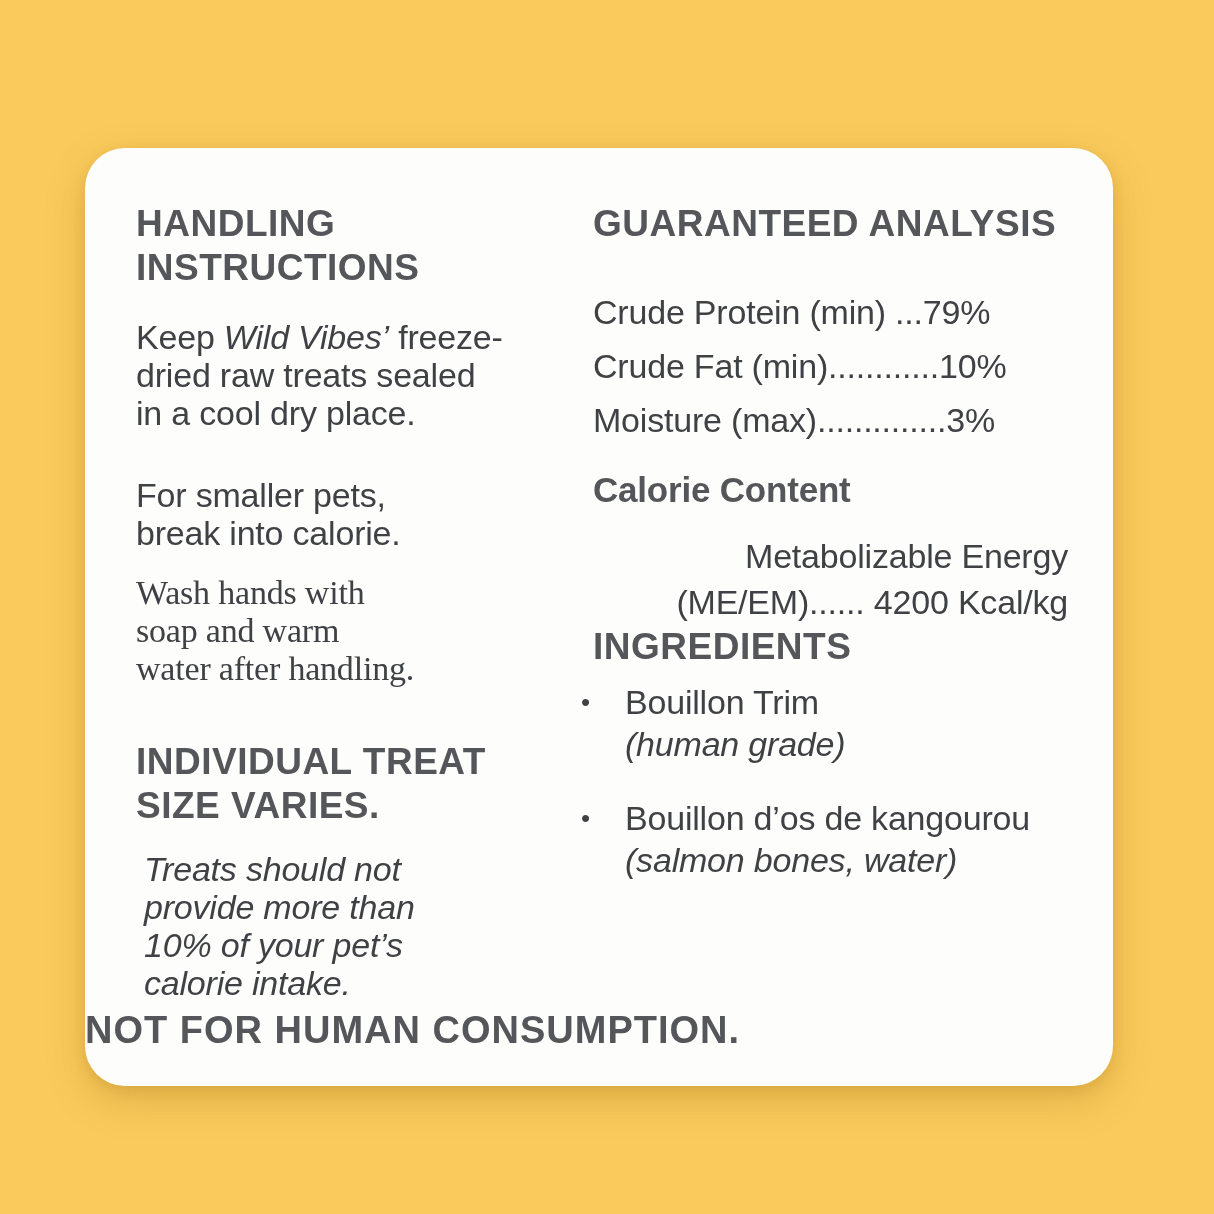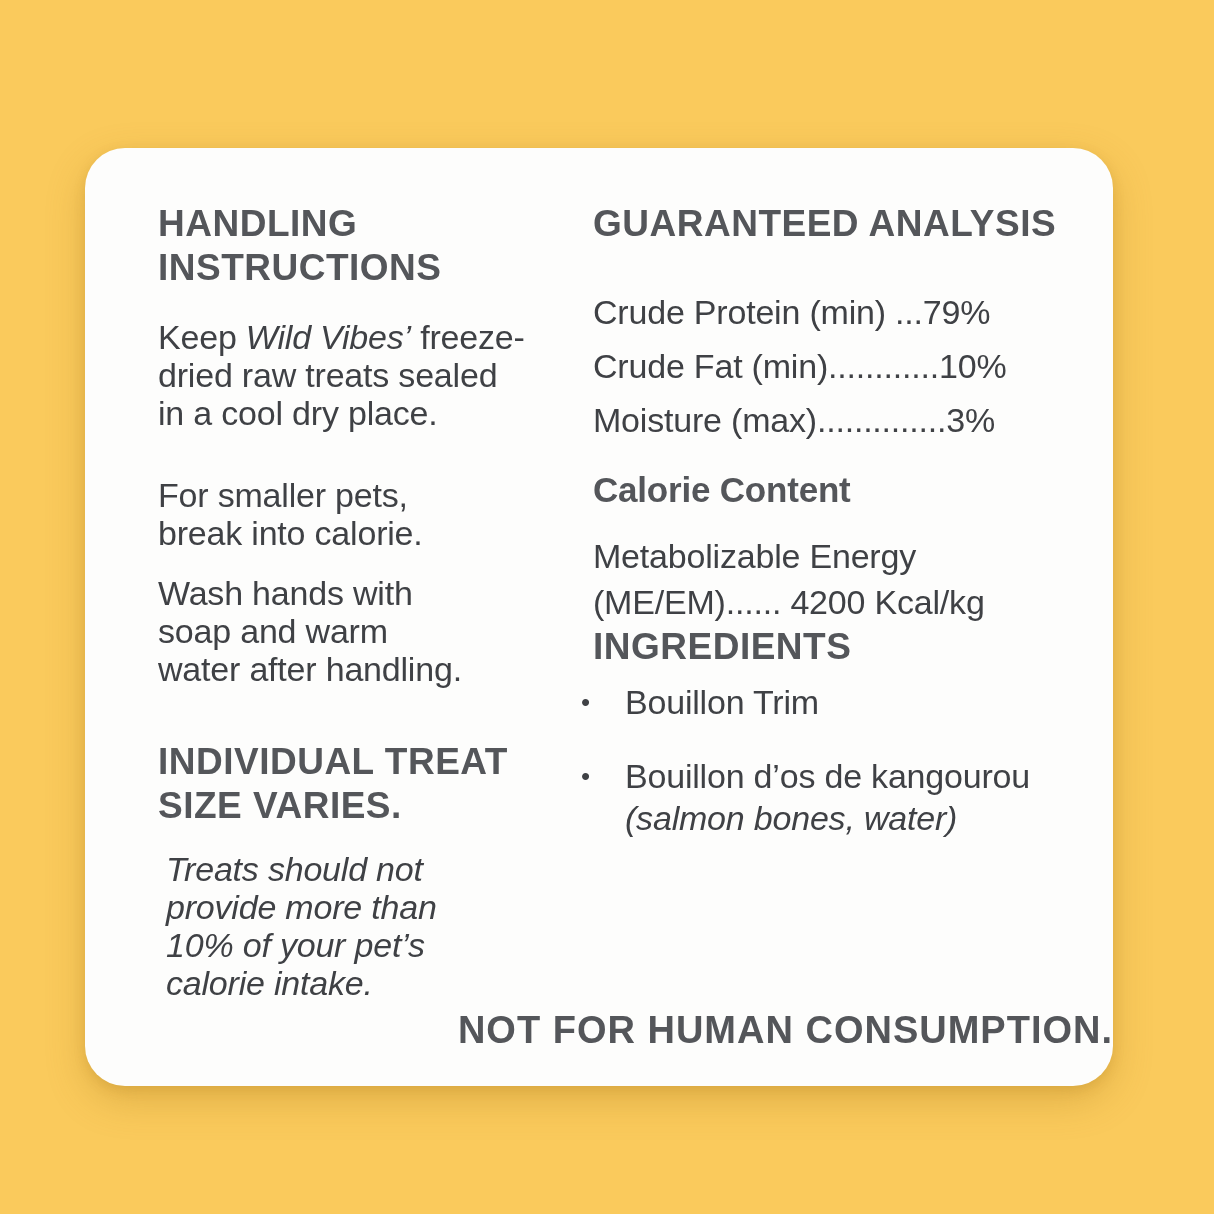--- a/index.html
+++ b/index.html
@@ -29,21 +29,21 @@
     left: 85px;
     top: 148px;
     width: 1028px;
     height: 938px;
     background: var(--color-card);
     border-radius: 40px;
     box-shadow: 0 14px 38px var(--color-shadow), 0 4px 12px rgba(164,116,22,0.18);
   }
   .col-left {
     position: absolute;
-    left: 73px;
+    left: 51px;
     top: 54px;
     width: 420px;
   }
   .col-right {
     position: absolute;
     left: 508px;
     top: 54px;
     width: 475px;
   }
   h2.section-heading {
@@ -56,21 +56,21 @@
   }
   .col-left h2.section-heading { margin-bottom: 28px; }
   .body-par {
     margin: 0 0 26px 0;
     font-size: 34px;
     line-height: 38px;
     letter-spacing: -0.2px;
     color: var(--color-body-text);
   }
   .body-par.p2 { margin-bottom: 22px; margin-top: 44px; }
-  .body-par.p3 { margin-bottom: 52px; }
+  .body-par.p3 { margin-bottom: 52px; font-family: Liberation Serif, serif; }
   .treat-heading { margin-bottom: 22px !important; }
   .note-par {
     margin: 8px;
     font-style: italic;
     font-size: 34px;
     line-height: 38px;
     letter-spacing: -0.2px;
     color: var(--color-body-text);
   }
   .brand { font-style: italic; text-align: right; }
@@ -88,20 +88,21 @@
     font-weight: 700;
     letter-spacing: -0.2px;
     color: var(--color-heading-text);
   }
   .calorie-line {
     font-size: 34px;
     line-height: 46px;
     letter-spacing: -0.2px;
     color: var(--color-body-text);
     white-space: nowrap;
+    text-align: right;
   }
   .ingredients-heading { margin-top: 68px; }
   .ing-list { margin-top: 12px; }
   .ing-item {
     display: flex;
     margin-left: -12px;
     margin-top: 0;
   }
   .ing-item + .ing-item { margin-top: 32px; }
   .ing-bullet {
@@ -117,21 +118,21 @@
     line-height: 42px;
     letter-spacing: -0.2px;
     color: var(--color-body-text);
   }
   .ing-note { font-style: italic; }
   .footer-warning {
     position: absolute;
     left: 0;
     top: 860px;
     width: 100%;
-    text-align: right;
+    text-align: left;
     font-size: 38px;
     line-height: 44px;
     font-weight: 700;
     letter-spacing: 1px;
     color: var(--color-heading-text);
   }
 </style>
 </head>
 <body>
 
@@ -173,21 +174,21 @@
         <div class="calorie-heading">Calorie Content</div>
         <div class="calorie-line">Metabolizable Energy</div>
         <div class="calorie-line">(ME/EM)...... 4200 Kcal/kg</div>
       </section>
 
       <section>
         <h2 class="section-heading ingredients-heading">INGREDIENTS</h2>
         <div class="ing-list">
           <div class="ing-item">
             <span class="ing-bullet">•</span>
-            <span class="ing-text"><span>Bouillon Trim</span><br></span>
+            <span class="ing-text"><span>Bouillon Trim</span><br><span class="ing-note">(human grade)</span></span>
           </div>
           <div class="ing-item">
             <span class="ing-bullet">•</span>
             <span class="ing-text"><span>Bouillon d’os de kangourou</span><br><span class="ing-note">(salmon bones, water)</span></span>
           </div>
         </div>
       </section>
 
     </div>
 

